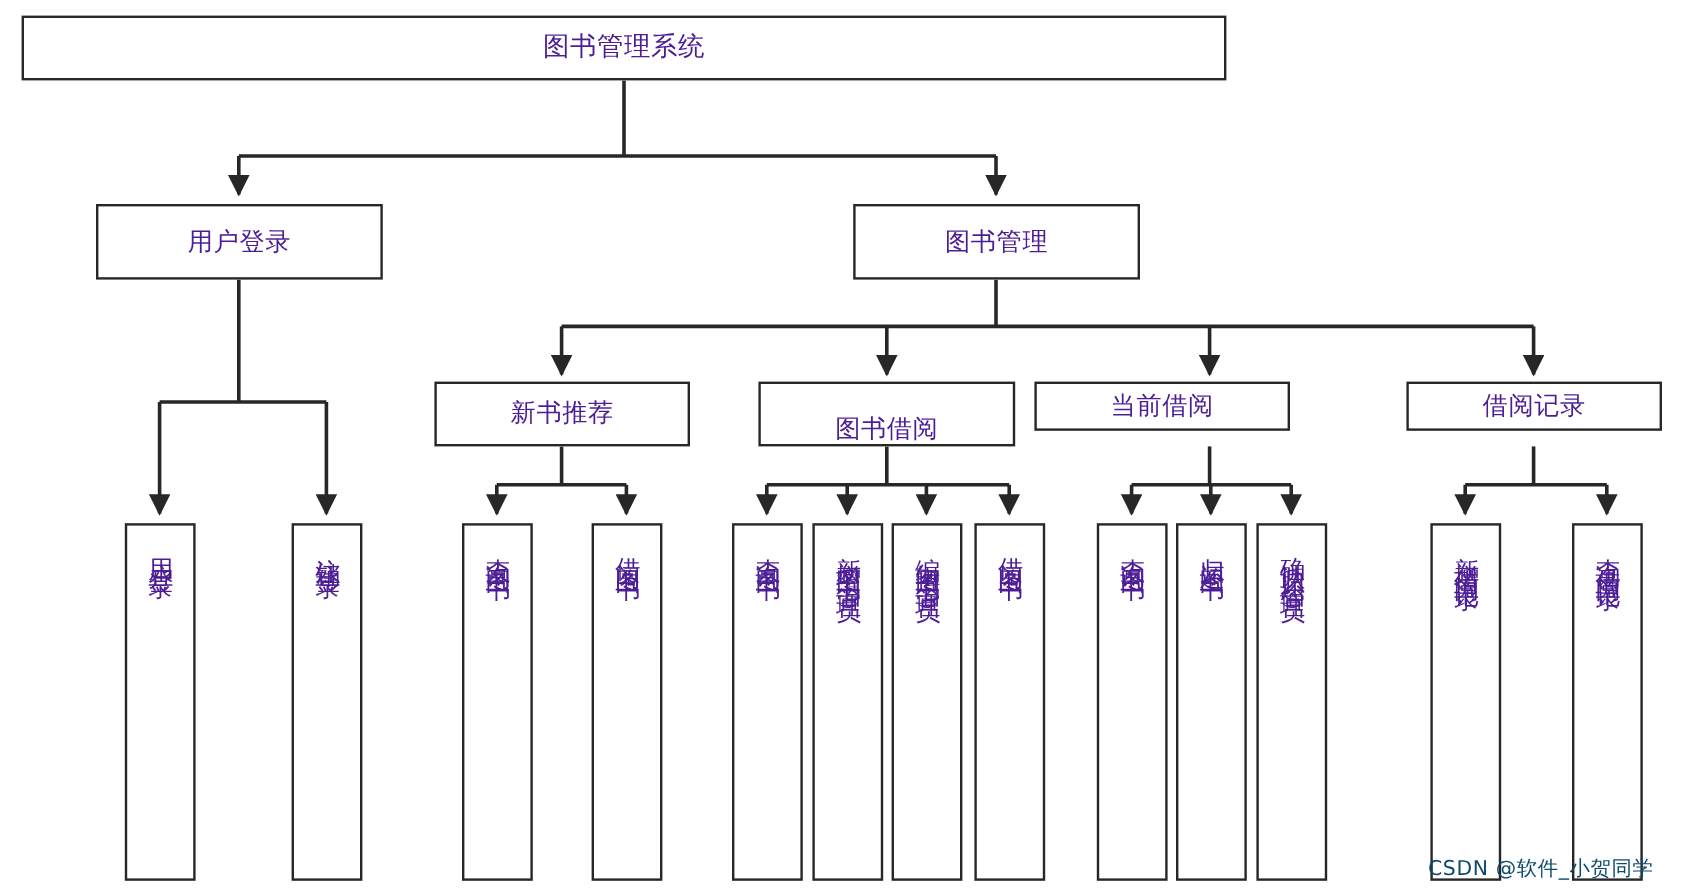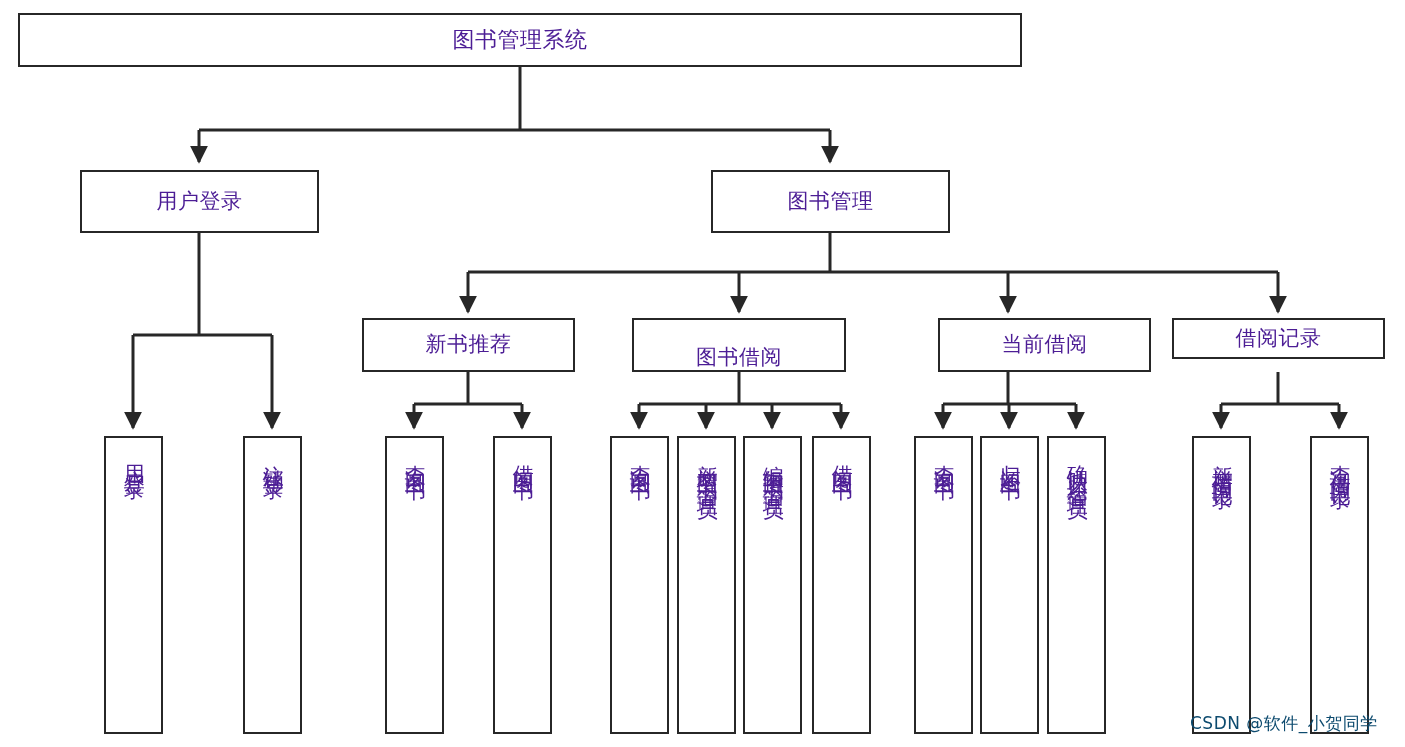--- a/index.html
+++ b/index.html
@@ -138,21 +138,21 @@
   <div class="node lvl1" style="left:711px; top:170px; width:239px; height:63px;align-items:center;">
     <span class="lbl">图书管理</span>
   </div>
 
   <div class="node lvl2" style="left:362px; top:318px; width:213px; height:54px;">
     <span class="lbl">新书推荐</span>
   </div>
   <div class="node lvl2" style="left:632px; top:318px; width:214px; height:54px;align-items:flex-end;">
     <span class="lbl">图书借阅</span>
   </div>
-  <div class="node lvl2" style="left:938px; top:318px; width:213px; height:54px;">
+  <div class="node lvl2" style="left:862px; top:318px; width:213px; height:41px;">
     <span class="lbl">当前借阅</span>
   </div>
   <div class="node lvl2" style="left:1172px; top:318px; width:213px; height:41px;">
     <span class="lbl">借阅记录</span>
   </div>
 
   <div class="node leaf" style="left:104px; top:436px; width:59px; height:298px;">
     <span class="lbl">用户登录</span>
   </div>
   <div class="node leaf" style="left:243px; top:436px; width:59px; height:298px;">

